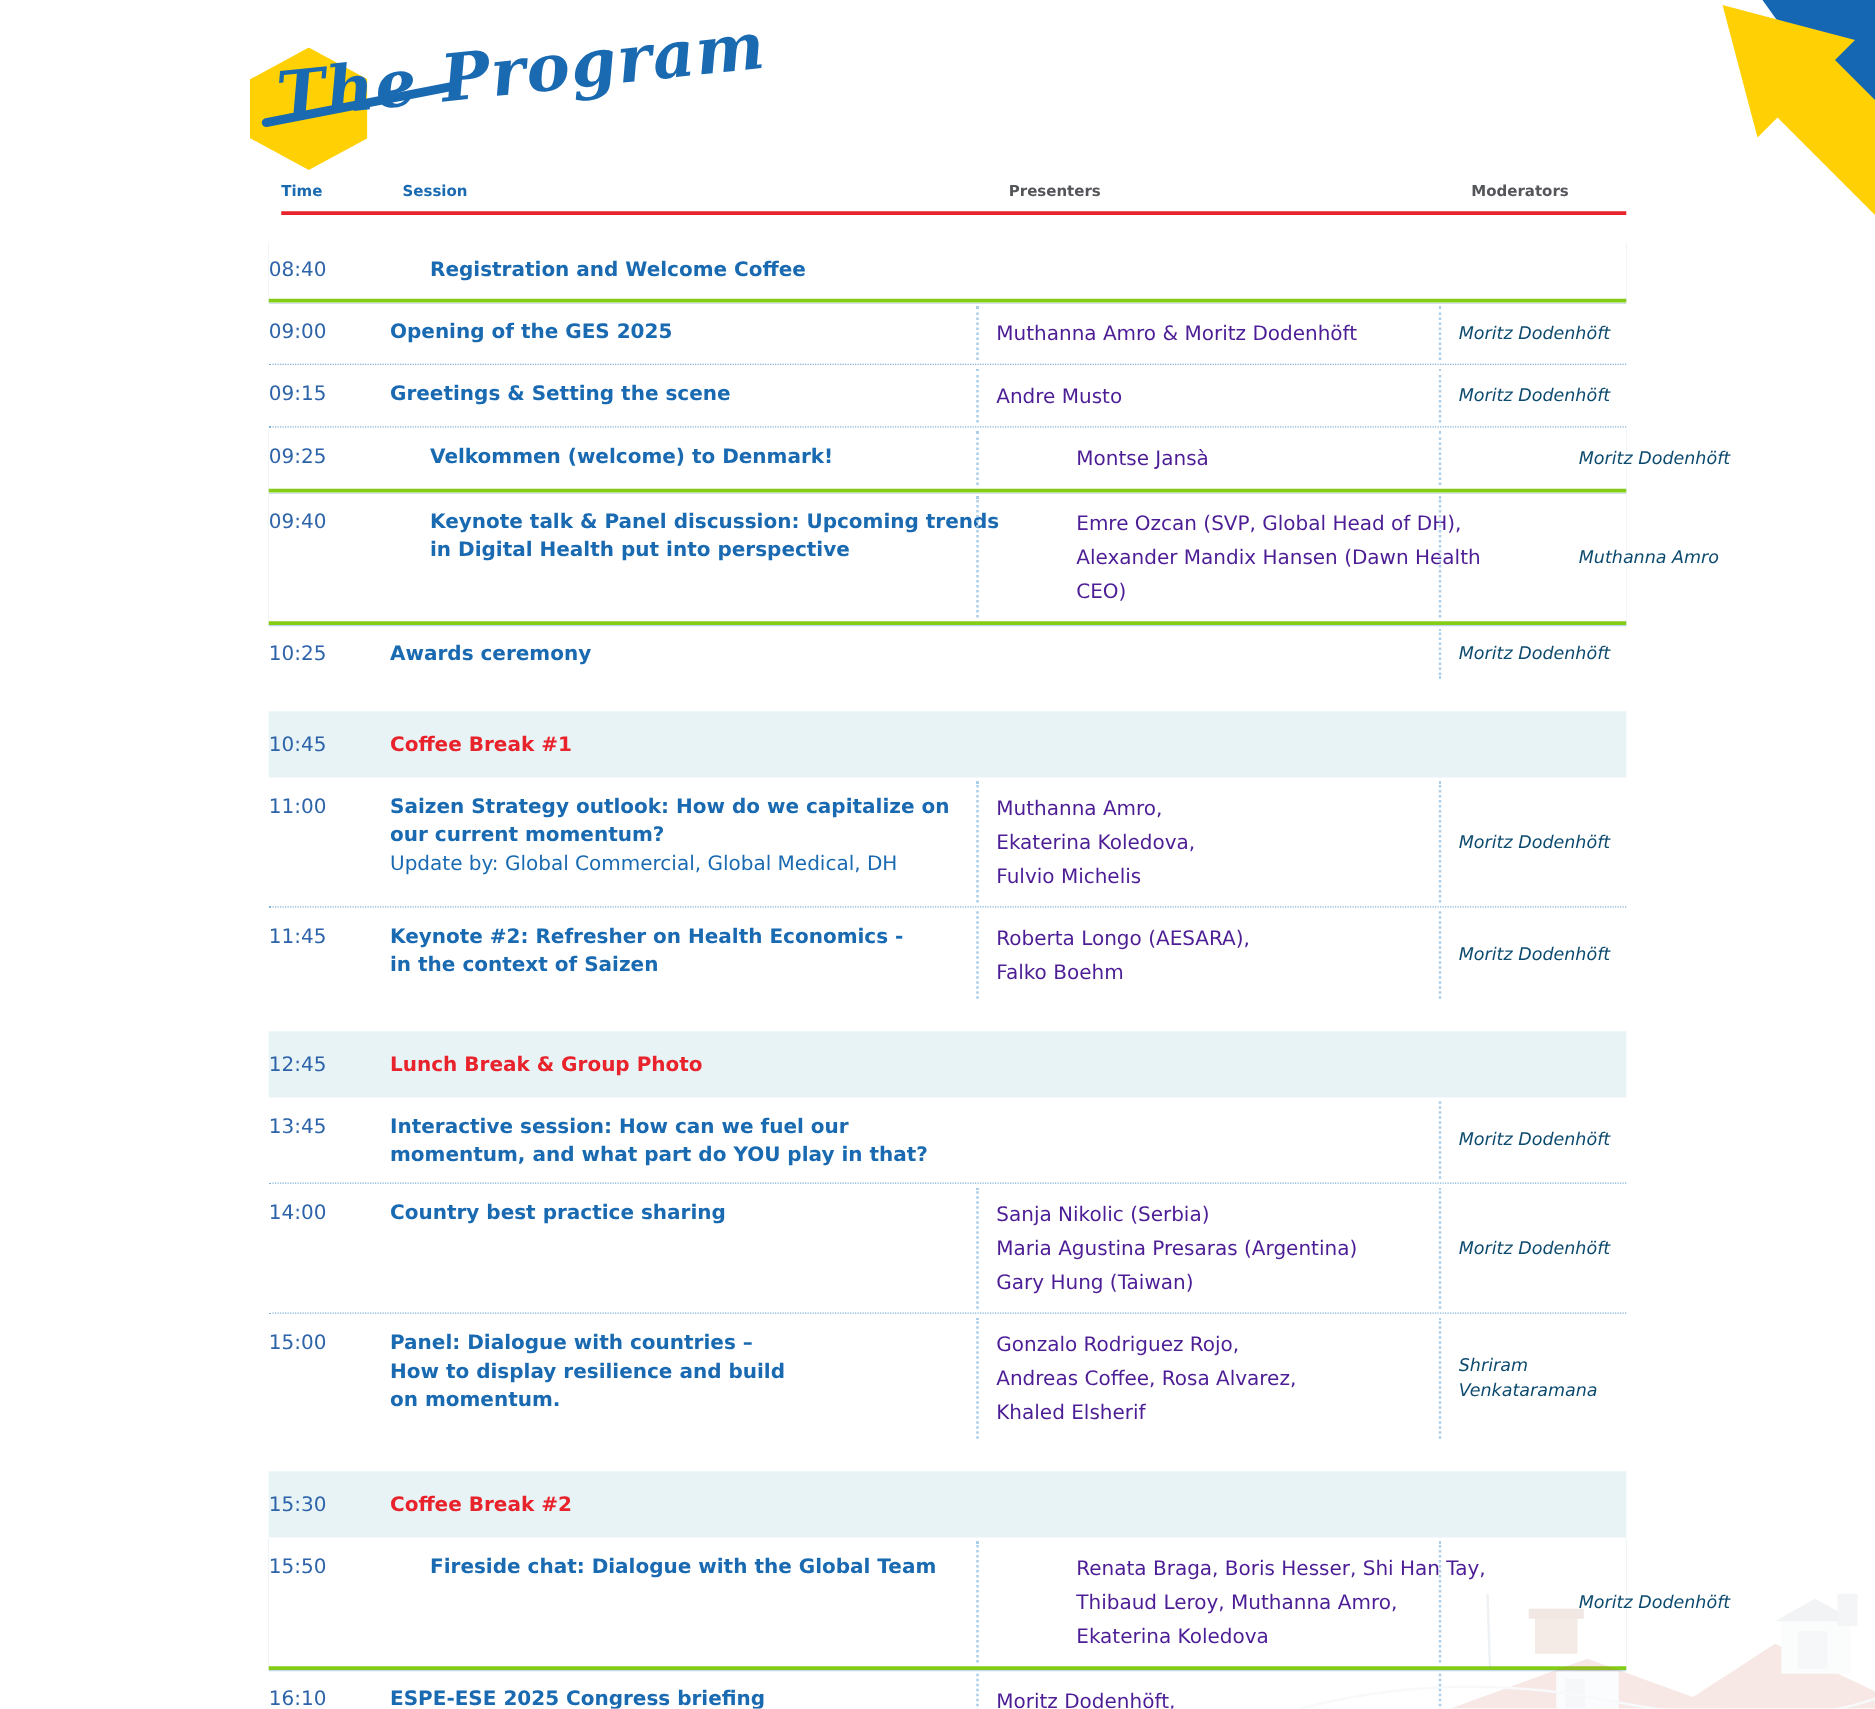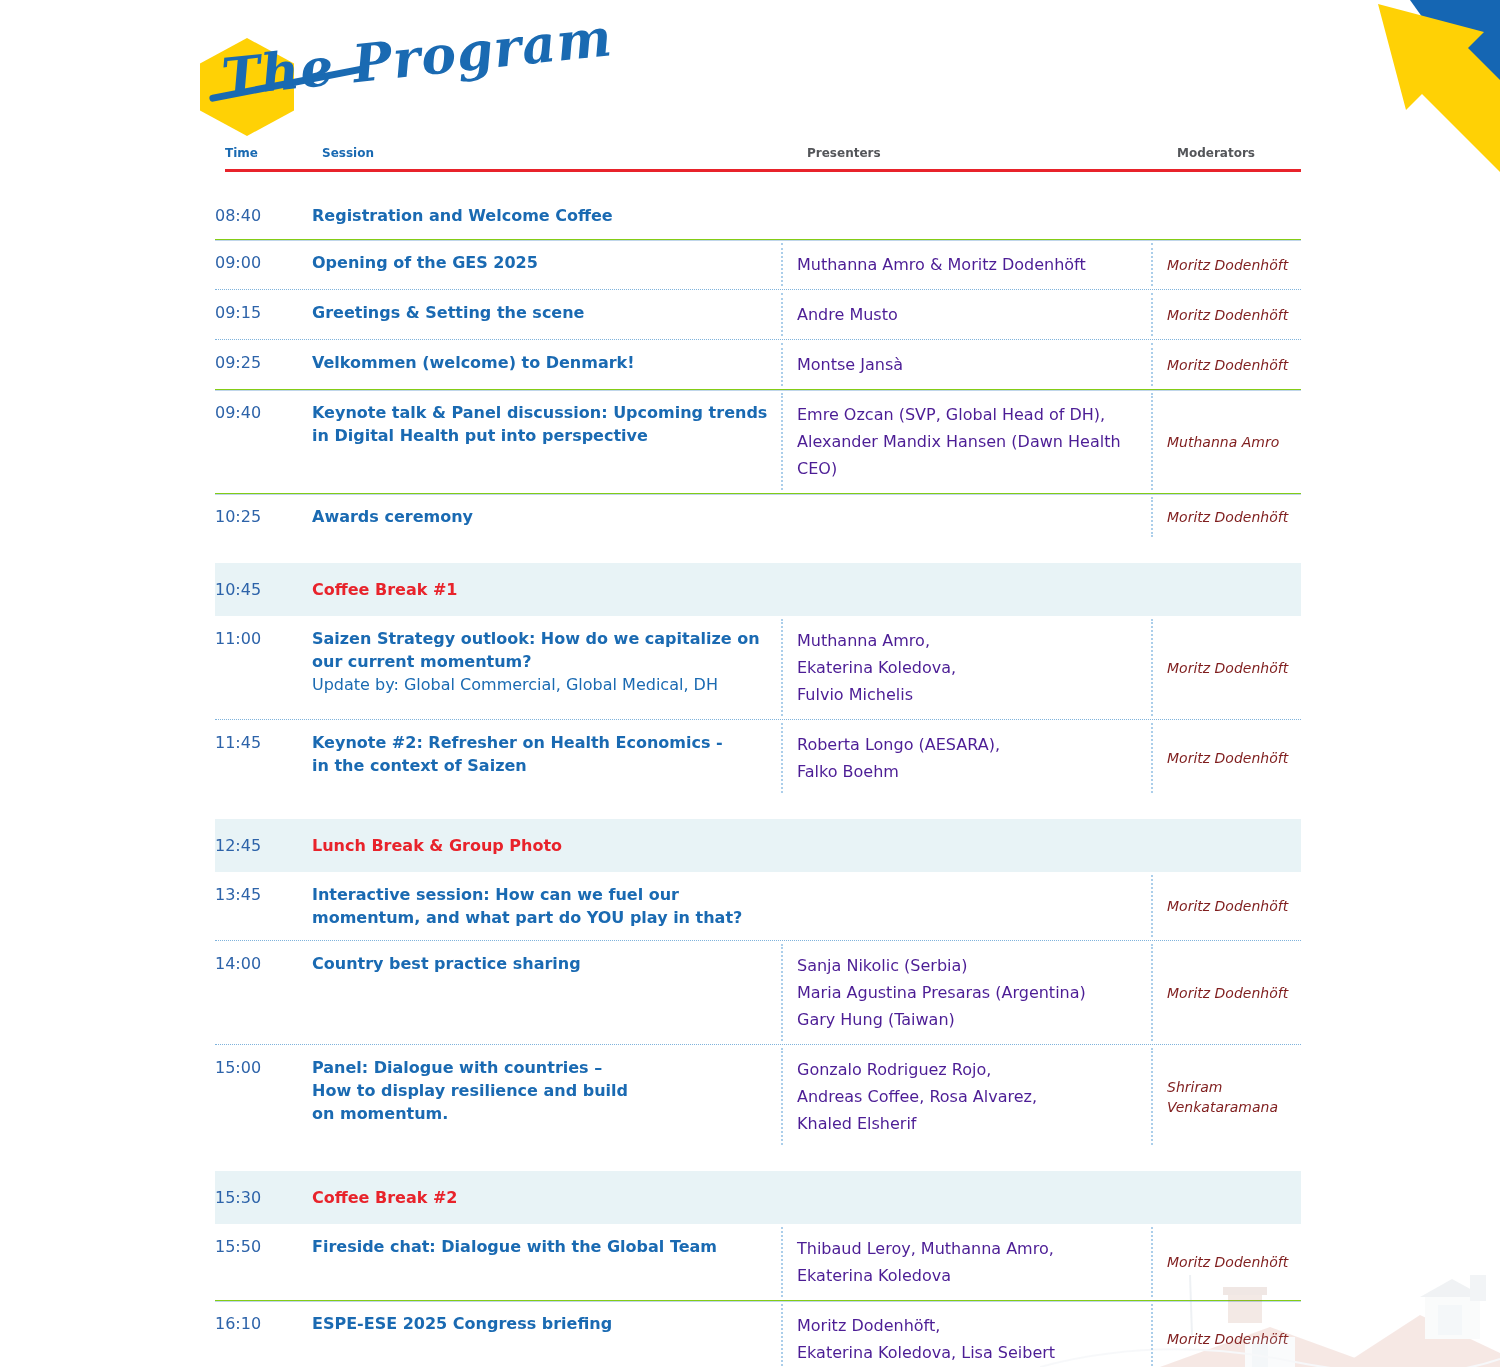--- a/index.html
+++ b/index.html
@@ -40,30 +40,30 @@
   .h-time, .h-session { color:var(--blue); }
   .h-pres, .h-mod { color:#54565a; padding-left:16px; }
 
   #rows { margin-top:21px; }
   .row {
     position:relative;
     display:grid; grid-template-columns:97px 469px 370px 150px;
     padding:11px 0; min-height:24px;
   }
   .row.sep-dotted { border-bottom:1px dotted #7fb3dc; }
-  .row.sep-solid  { border-bottom:1px solid #84cc16; box-shadow:0 1px 0 rgba(30,106,181,.28); }
+  .row.sep-solid  { border-bottom:3px solid #84cc16; box-shadow:0 1px 0 rgba(30,106,181,.28);gap:32px; }
   .row.break { background:var(--band); min-height:31px; padding:11px 0; align-items:center;margin-top:23px; }
 
   .c-time { color:#2d63a9; font-size:16px; line-height:23px; }
   .c-session { color:var(--blue); font-weight:bold; font-size:16px; line-height:23px; padding-right:12px; }
   .c-session .sub { font-weight:normal; }
   .c-break { color:var(--red); font-weight:bold; font-size:16px; }
   .c-pres { color:#4c1d95; font-size:16px; line-height:27px; padding-left:16px; padding-right:10px; }
   .c-mod  {
-    color:#7f1d1d; font-size:14px; font-style:italic; line-height:20px;
+    color:#0c4a6e; font-size:14px; font-style:italic; line-height:20px;
     padding-left:16px; display:flex; flex-direction:column; justify-content:center;
   }
   .vdiv { position:absolute; top:3px; bottom:3px; width:0; border-left:2px dotted #abceea; }
   .vdiv.d1 { left:566px; }
   .vdiv.d2 { left:936px; }
 
   
   .rooftops { position:absolute; right:0; bottom:0; opacity:0.14; }
 </style>
 </head>
@@ -265,20 +265,21 @@
           <div class="c-break">Coffee Break #2</div>
           <div></div>
           <div></div>
         </div>
         <div class="row sep-solid">
           <div class="c-time">15:50</div>
           <div class="c-session">
             <div>Fireside chat: Dialogue with the Global Team</div>
           </div>
           <div class="c-pres">
+            <div>Renata Braga, Boris Hesser, Shi Han Tay,</div>
             <div>Thibaud Leroy, Muthanna Amro,</div>
             <div>Ekaterina Koledova</div>
           </div>
           <div class="c-mod">
             <div>Moritz Dodenhöft</div>
           </div>
           <span class="vdiv d1"></span>
           <span class="vdiv d2"></span>
         </div>
         <div class="row sep-dotted">

